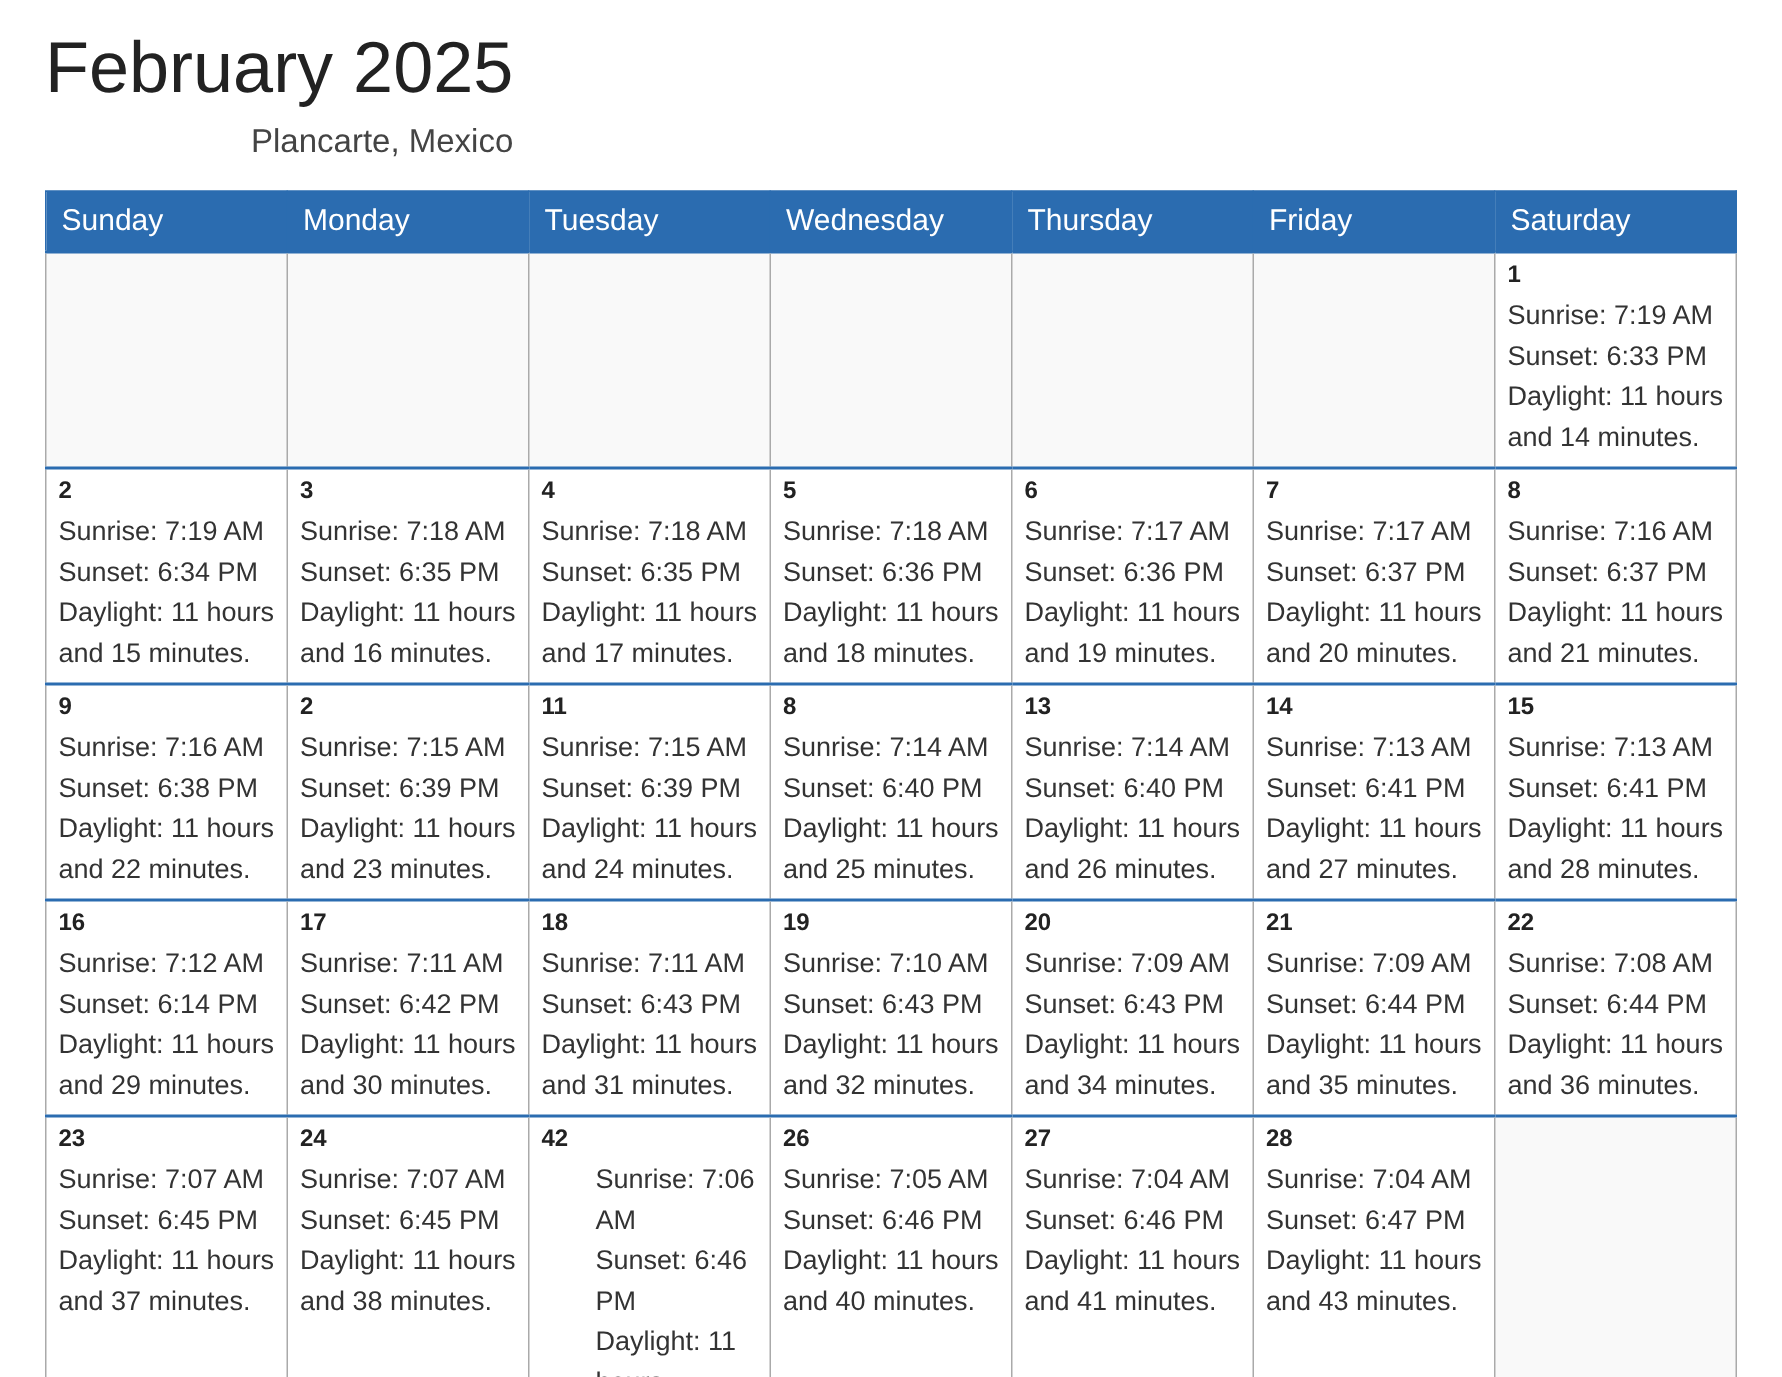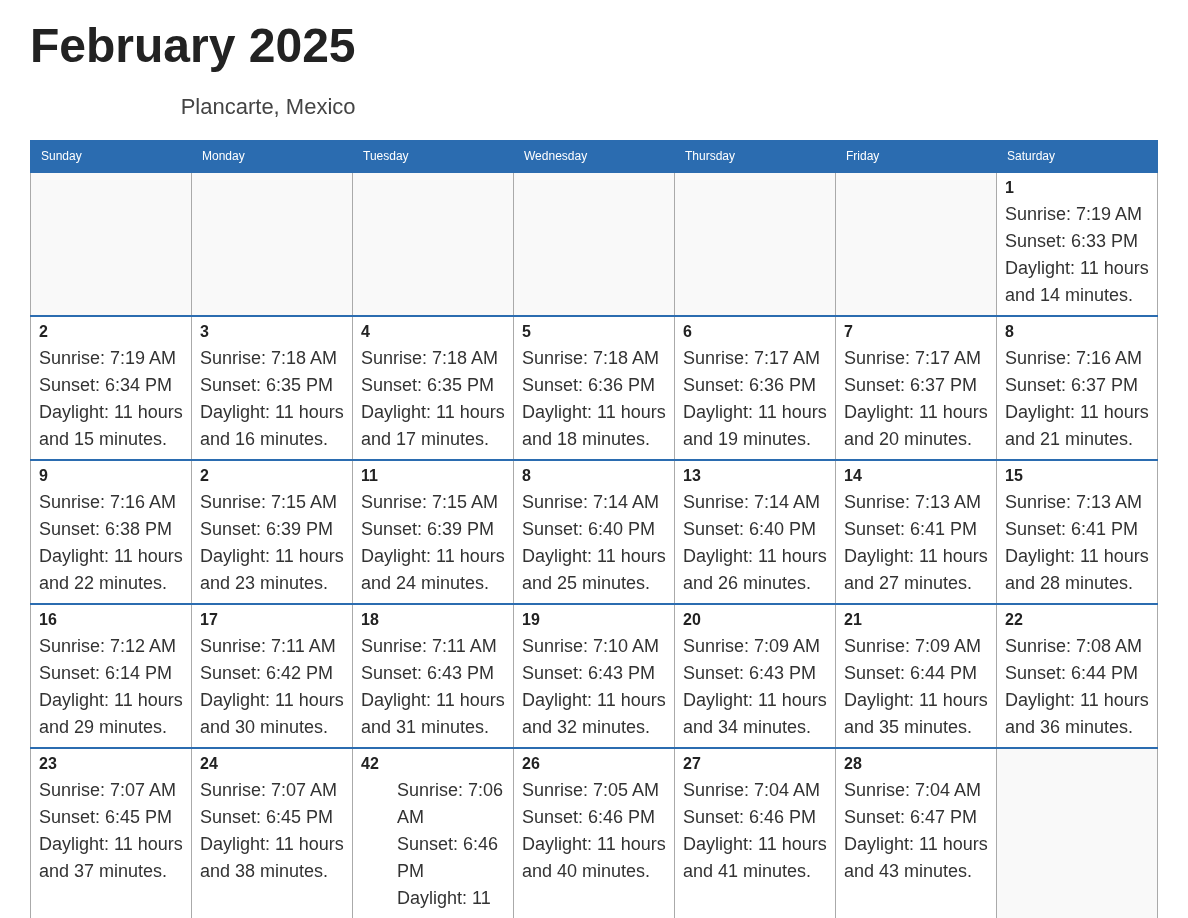--- a/index.html
+++ b/index.html
@@ -23,39 +23,39 @@
     }
     .logo-line1 {
       display: flex;
       align-items: center;
     }
     .title-block {
       text-align: right;
     }
     .title-block h1 {
       font-size: 48px;
-      font-weight: bold;
+      font-weight: normal;
       color: #222;
       line-height: 1.1;
     }
     .title-block h2 {
       font-size: 22px;
       font-weight: normal;
       color: #444;
-      margin-top: 21px;
+      margin-top: 8px;
     }
     .calendar {
       width: 100%;
       border-collapse: collapse;
       border: 1px solid #999;
     }
     .calendar th {
       background-color: #2b6cb0;
       color: #fff;
-      font-size: 12px;
+      font-size: 20px;
       font-weight: normal;
       padding: 8px 10px;
       text-align: left;
       border: 1px solid #2b6cb0;
     }
     .calendar td {
       vertical-align: top;
       padding: 6px 8px;
       border: 1px solid #aaa;
       width: calc(100% / 7);

